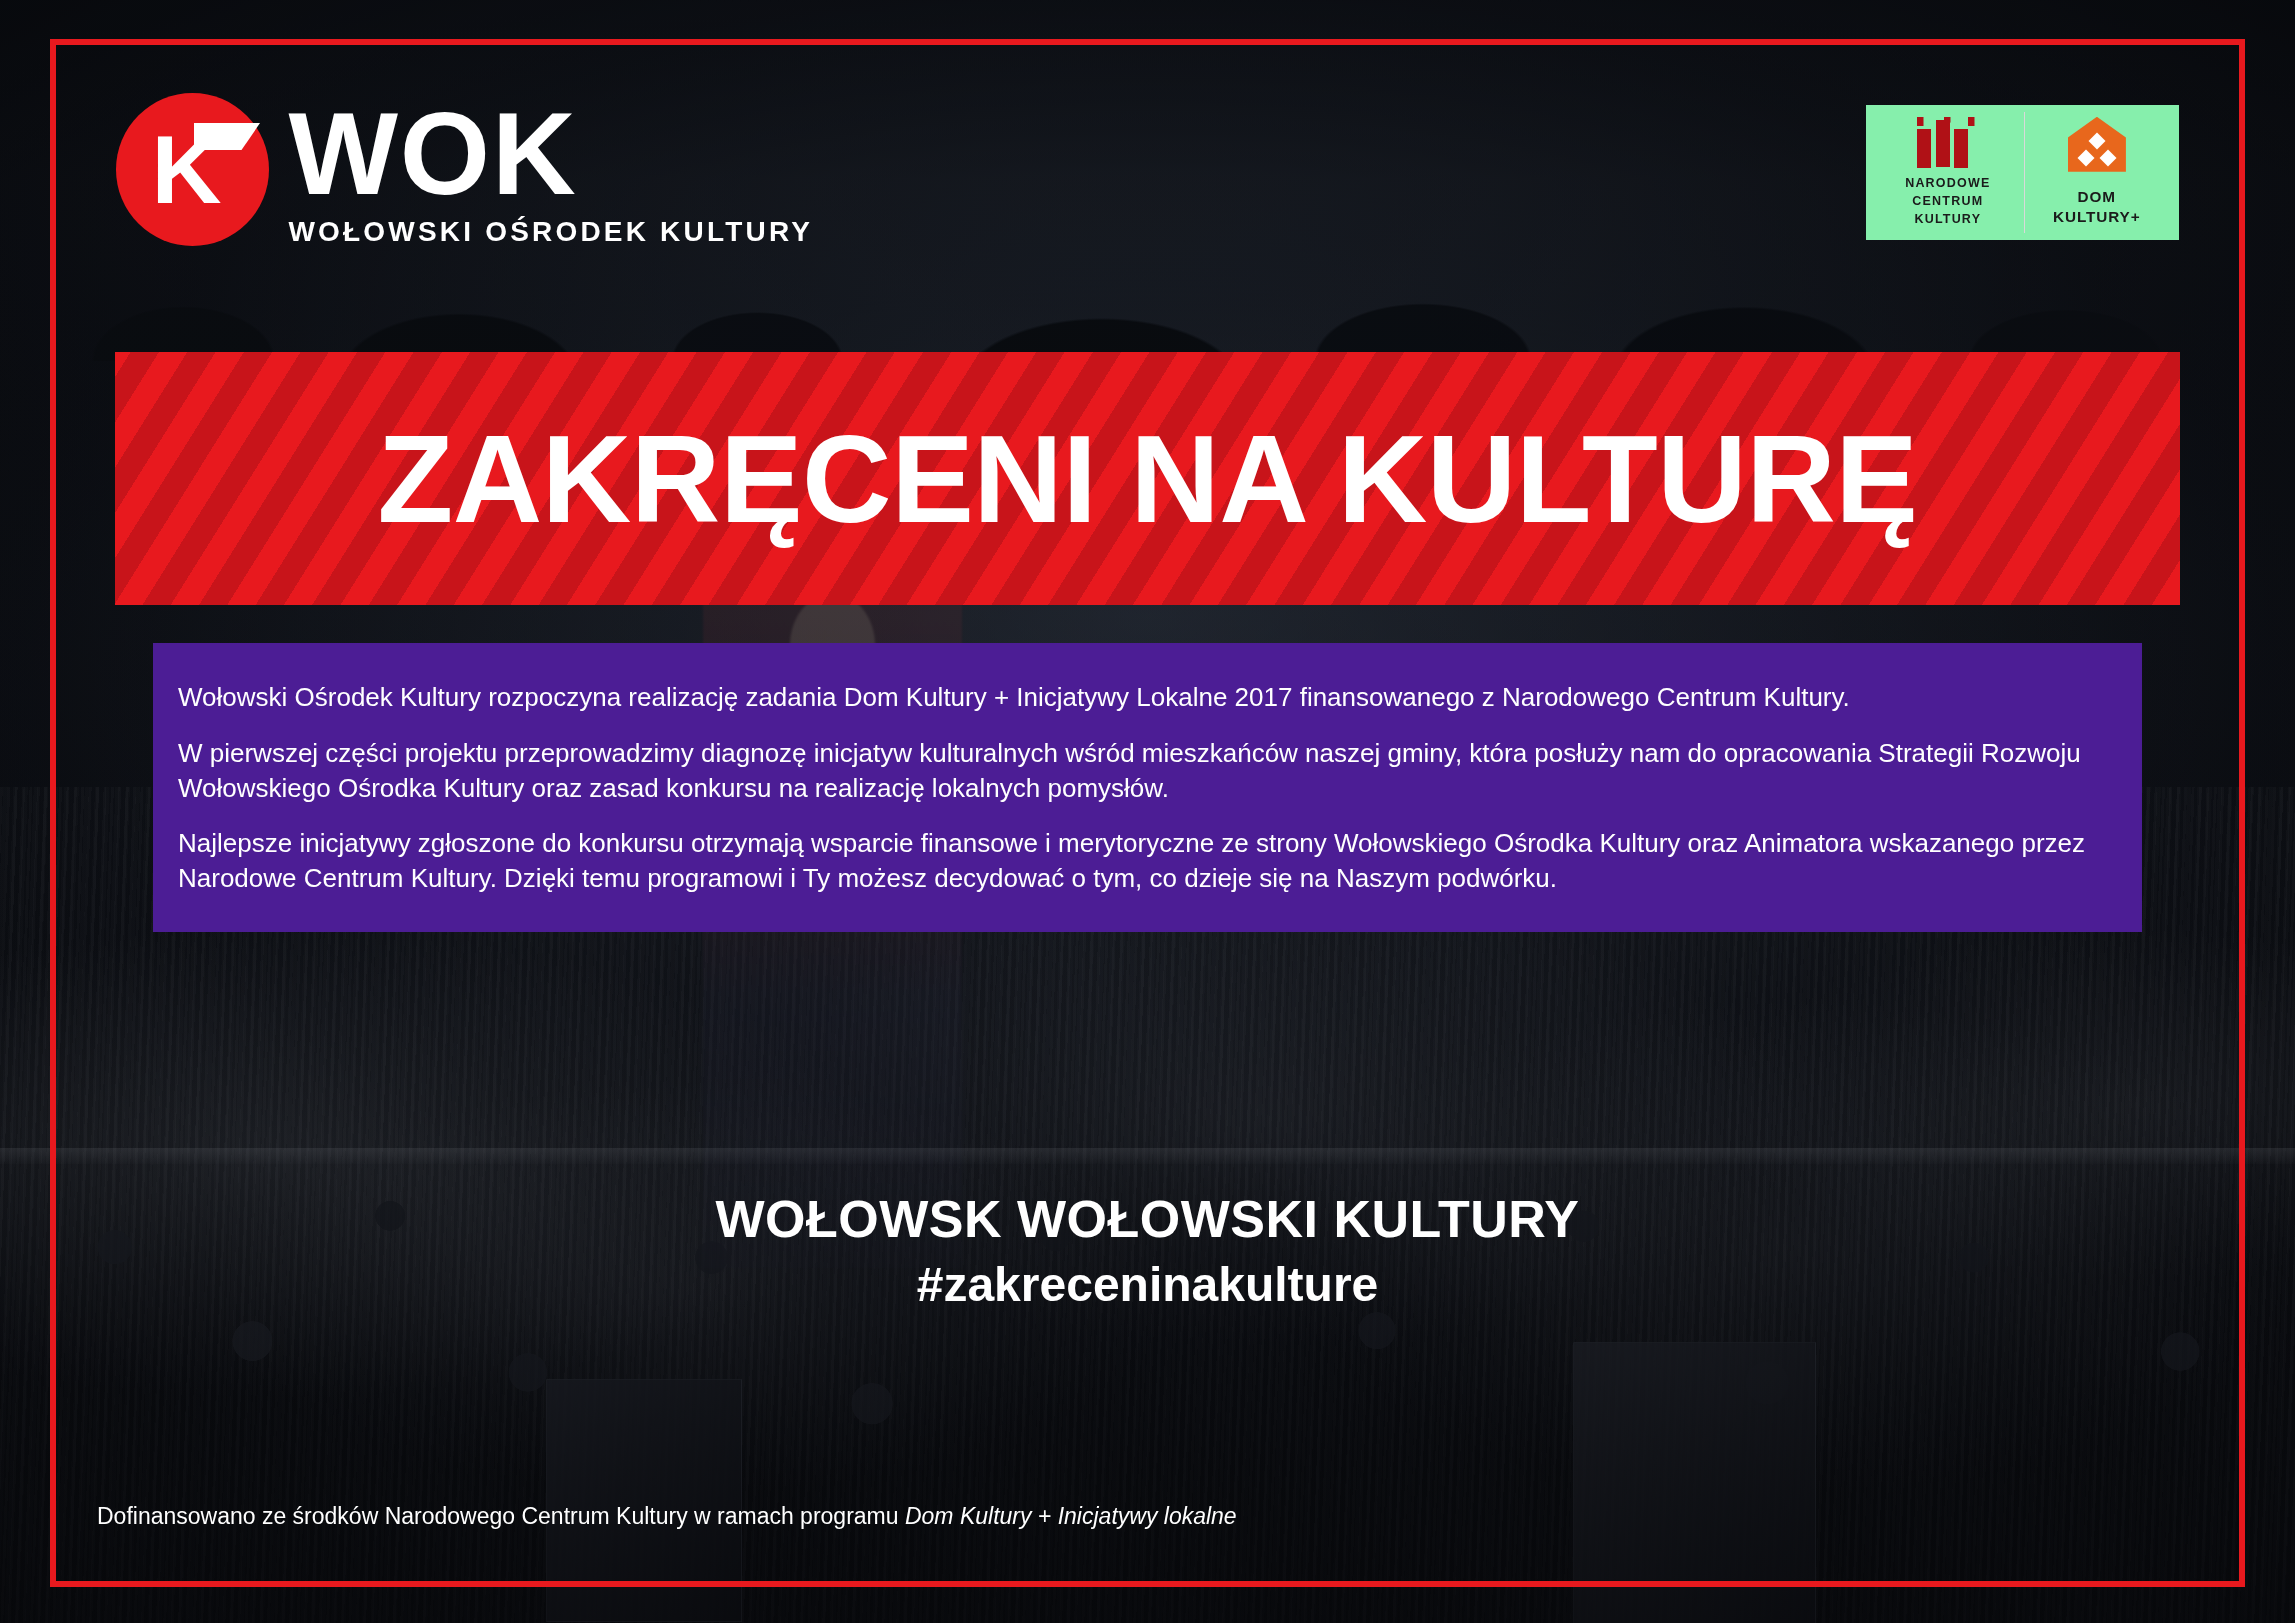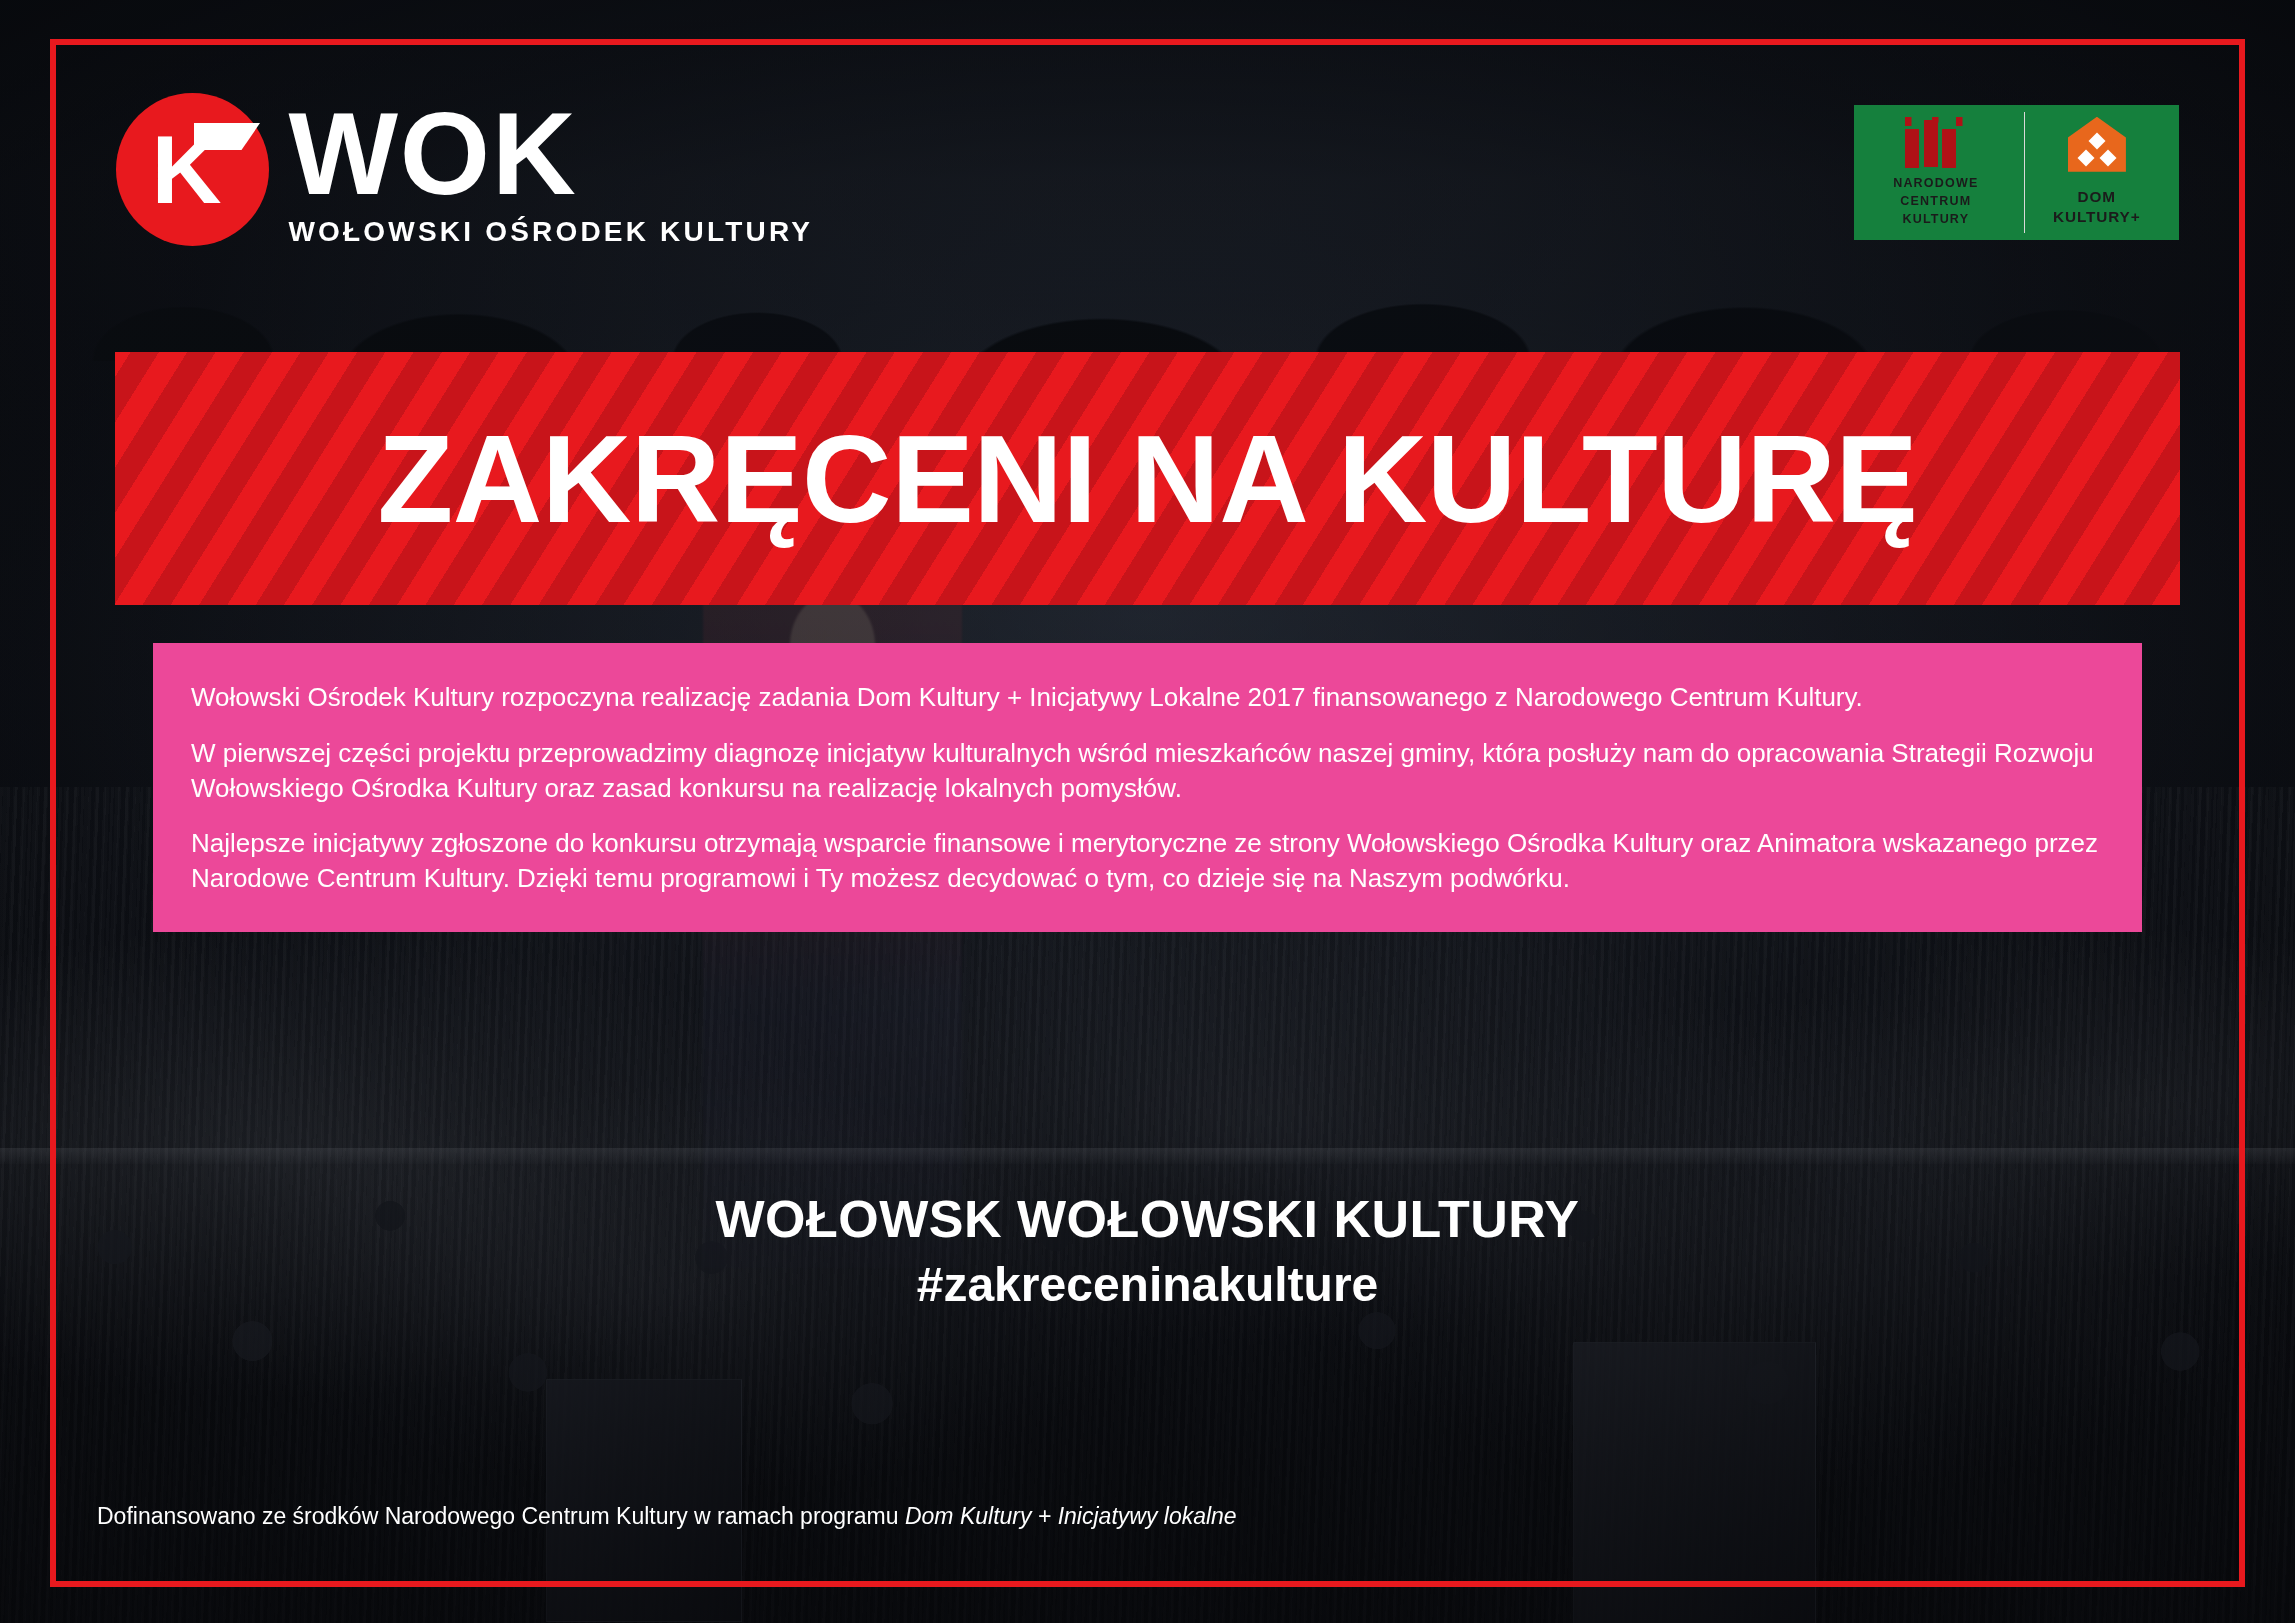--- a/index.html
+++ b/index.html
@@ -222,24 +222,24 @@
     margin-top: 8.3px;
     font-family: "Liberation Sans", sans-serif;
   }
 
   
   .sponsors {
     position: absolute;
     right: 0;
     top: 16.7px;
     display: flex;
-    background: #15803d;
+    background: #86efac;
     padding: 7.4px 10.2px;
     align-items: stretch;
-    gap: 16px;
+    gap: 4px;
   }
   .sponsor {
     display: flex;
     flex-direction: column;
     align-items: center;
     justify-content: flex-start;
     padding: 4.6px 14px;
     min-width: 116px;
   }
   .sponsor + .sponsor {
@@ -326,22 +326,22 @@
     font-family: "Liberation Sans", sans-serif;
     padding: 0 9.3px;
   }
 
   
   .body-panel {
     position: absolute;
     left: 153px;
     top: 643px;
     right: 153px;
-    background: #ec4899;
-    padding: 37px 38px 36px 38px;
+    background: #4c1d95;
+    padding: 37px 38px 36px 25px;
     box-sizing: border-box;
   }
   .body-panel p {
     margin: 0 0 21px 0;
     color: #ffffff;
     font-size: 26px;
     line-height: 1.34;
     font-family: "Liberation Sans", sans-serif;
     font-weight: 400;
   }

